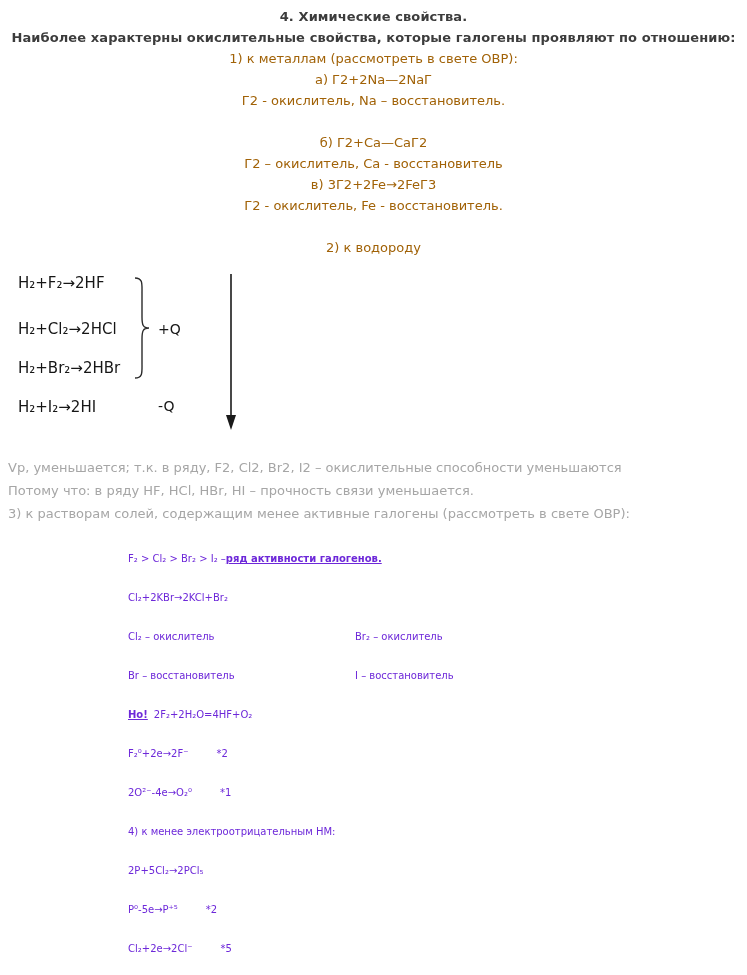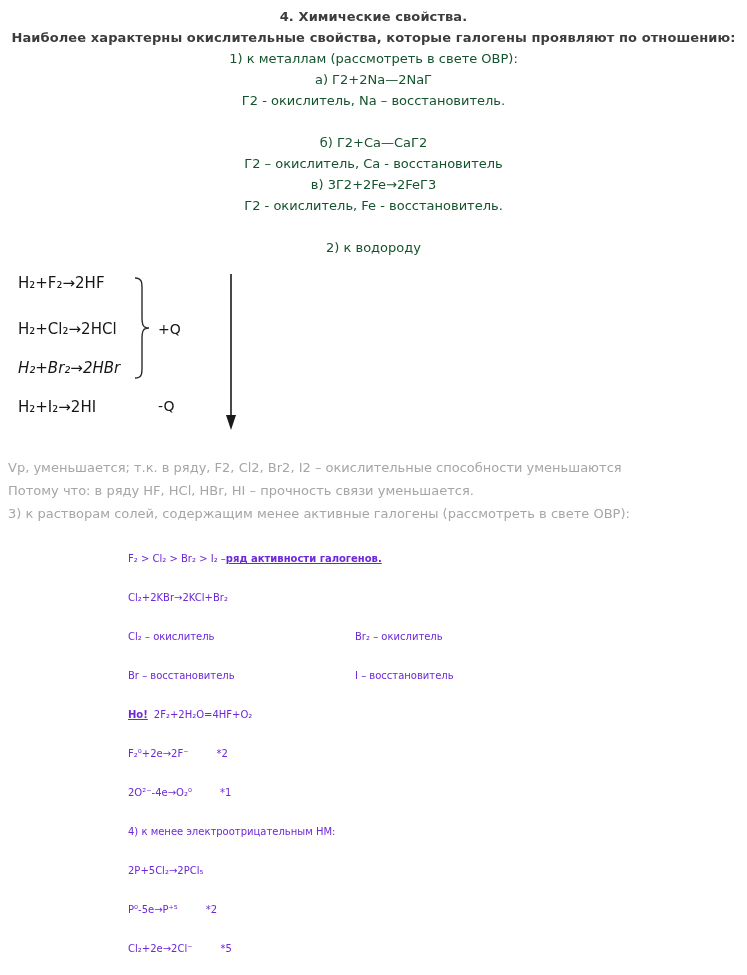--- a/index.html
+++ b/index.html
@@ -7,27 +7,27 @@
   body {
     width:747px; height:975px; overflow:hidden;
     font-family:"DejaVu Sans","Liberation Sans",sans-serif;
     -webkit-font-smoothing:antialiased;
   }
 
   
   .top { padding:6px 8px 0 8px;text-align:center; }
   .t-line { font-size:13px; line-height:21px; white-space:nowrap; }
   .t-bold { font-weight:700; color:#3c3c3c; letter-spacing:0.1px; }
-  .t-gray { color:#14532d; }
+  .t-gray { color:#a16207; }
   .sp { height:21px; }
 
   
   .hydrogen { position:relative; height:172px; margin-left:14px; color:#161616; }
   .heq { position:absolute; left:4px; font-size:15px; white-space:nowrap; }
-  .heq1 { top:16px; } .heq2 { top:62px; } .heq3 { top:101px;font-style:italic; } .heq4 { top:140px; }
+  .heq1 { top:16px; } .heq2 { top:62px; } .heq3 { top:101px; } .heq4 { top:140px; }
   .brace { position:absolute; left:118px; top:18px; }
   .q { position:absolute; left:144px; font-size:14px; color:#161616; }
   .plusq { top:63px; } .minusq { top:140px; }
   .arrow { position:absolute; left:210px; top:16px; }
 
   
   .notes { padding:26px 0 0 8px; }
   .n-line { font-size:13px; line-height:23px; color:#a6a6a6; white-space:nowrap; }
 
   

